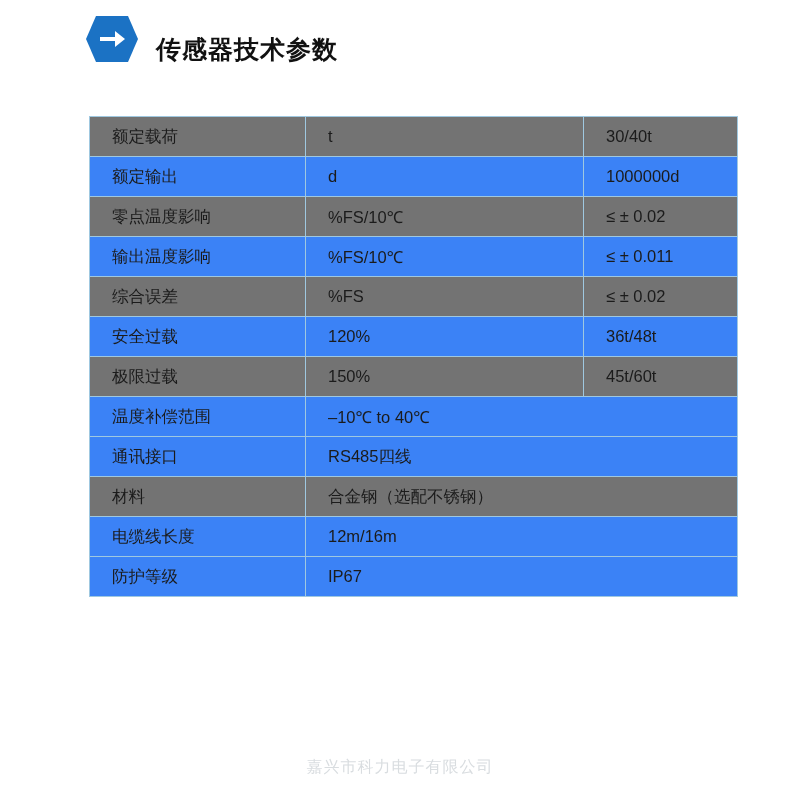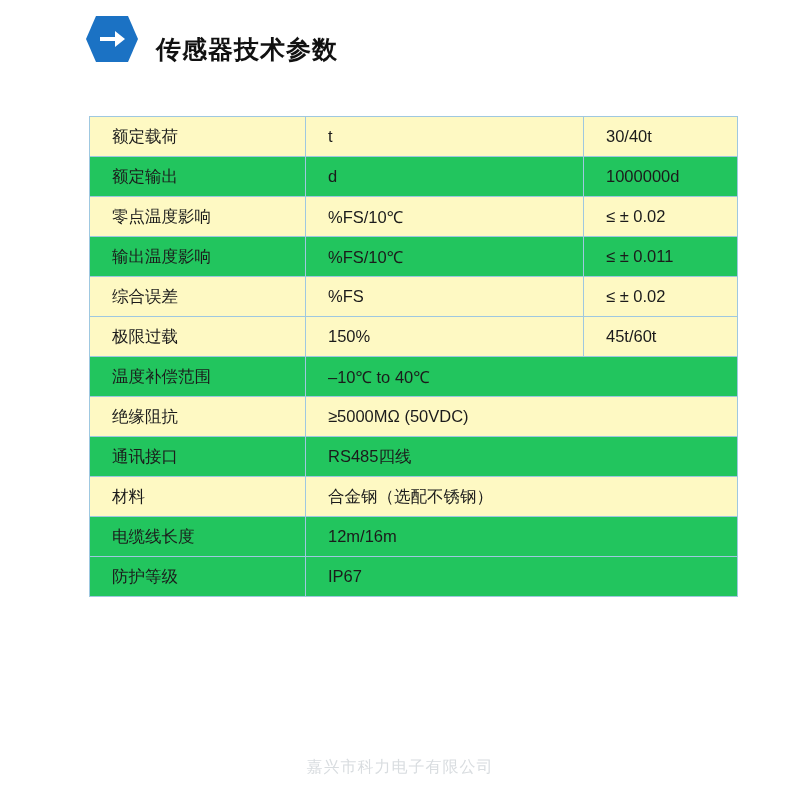--- a/index.html
+++ b/index.html
@@ -65,24 +65,24 @@
     height: 40px;
     font-size: 16.5px;
     color: #1b1b1b;
     padding: 0 0 0 22px;
     box-sizing: border-box;
     vertical-align: middle;
     white-space: nowrap;
     overflow: hidden;
   }
   table.spec-table tr.row-blue td {
-    background: #fef9c3;
+    background: #737373;
   }
   table.spec-table tr.row-white td {
-    background: #22c55e;
+    background: #3b82f6;
   }
   td.col-name {
     width: 216px;
   }
   td.col-unit {
     width: 278px;
   }
   td.col-val {
     width: 154px;
   }
@@ -140,32 +140,33 @@
           <tr class="row-white">
             <td class="col-name">输出温度影响</td>
             <td class="col-unit">%FS/10℃</td>
             <td class="col-val">≤ ± 0.011</td>
           </tr>
           <tr class="row-blue">
             <td class="col-name">综合误差</td>
             <td class="col-unit">%FS</td>
             <td class="col-val">≤ ± 0.02</td>
           </tr>
+          <tr class="row-white">
+            <td class="col-name">安全过载</td>
+            <td class="col-unit">120%</td>
+            <td class="col-val">36t/48t</td>
+          </tr>
           <tr class="row-blue">
             <td class="col-name">极限过载</td>
             <td class="col-unit">150%</td>
             <td class="col-val">45t/60t</td>
           </tr>
           <tr class="row-white">
             <td class="col-name">温度补偿范围</td>
             <td class="col-span" colspan="2">–10℃ to 40℃</td>
-          </tr>
-          <tr class="row-blue">
-            <td class="col-name">绝缘阻抗</td>
-            <td class="col-span" colspan="2">≥5000MΩ (50VDC)</td>
           </tr>
           <tr class="row-white">
             <td class="col-name">通讯接口</td>
             <td class="col-span" colspan="2">RS485四线</td>
           </tr>
           <tr class="row-blue">
             <td class="col-name">材料</td>
             <td class="col-span" colspan="2">合金钢（选配不锈钢）</td>
           </tr>
           <tr class="row-white">

